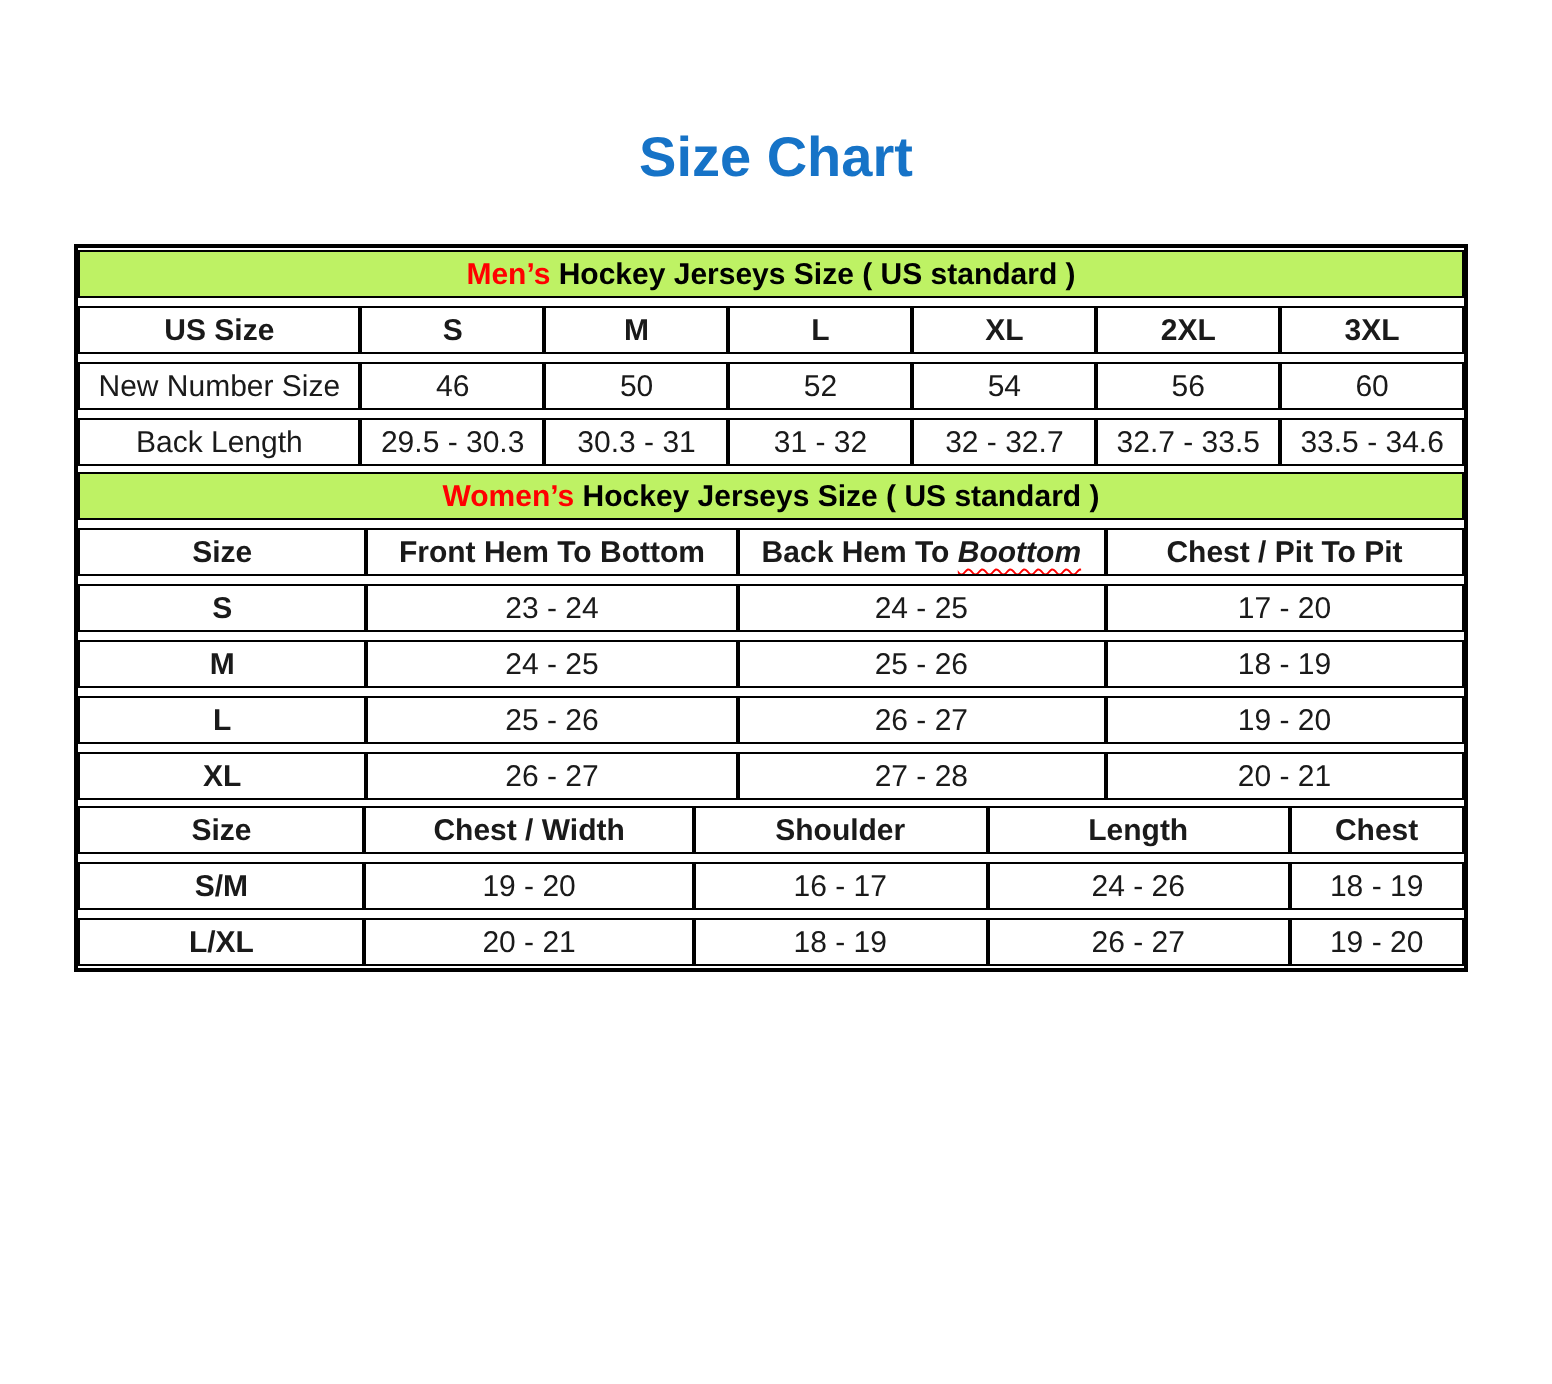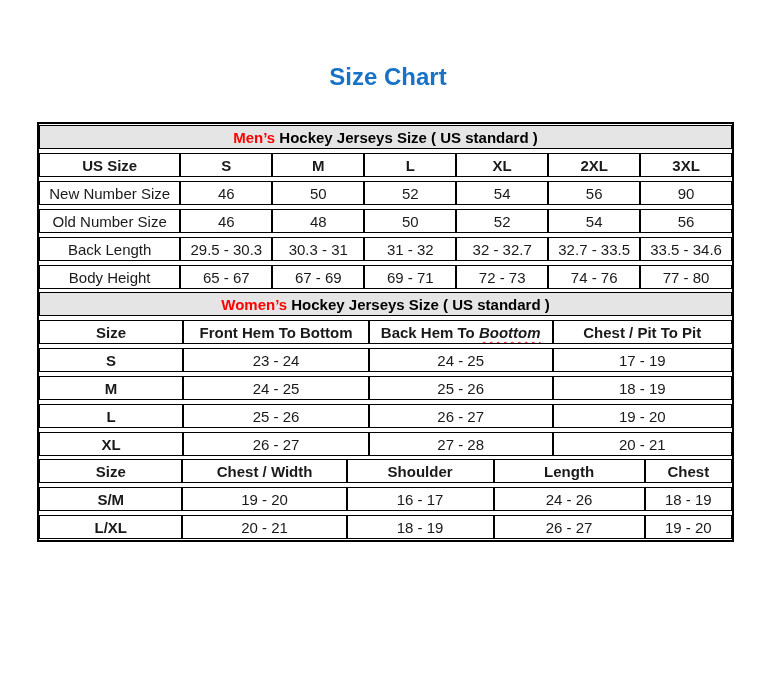--- a/index.html
+++ b/index.html
@@ -3,40 +3,40 @@
 <meta charset="utf-8">
 <style>
   html,body{margin:0;padding:0;}
   body{
     width:776px;height:692px;background:#ffffff;
     font-family:"Liberation Sans","DejaVu Sans",sans-serif;
     color:#1a1a1a;position:relative;overflow:hidden;
   }
   .page-title{
     margin:64px 0 0 0;width:776px;text-align:center;
-    font-size:24px;font-weight:bold;color:#1673C7;line-height:1.1;
+    font-size:28px;font-weight:bold;color:#1673C7;line-height:1.1;
   }
   .chart-wrapper{
     position:absolute;left:37px;top:122px;width:697px;
     border:2.5px solid #000;box-sizing:border-box;background:#ffffff;
   }
   table.section-table{
     width:100%;table-layout:fixed;
     border-collapse:separate;border-spacing:0 4px;
   }
   table.section-table.first{margin-top:-3px;}
   table.section-table.mid{margin-top:-5px;}
   table.section-table.last{margin-top:-5px;margin-bottom:-3px;}
   .section-table td,.section-table th{
     border:1.4px solid #000;text-align:center;vertical-align:middle;
     font-size:15px;padding:1px 2px;height:20px;overflow:hidden;white-space:nowrap;
   }
   .section-table th{font-weight:bold;margin-top:40px;}
   .band-cell{
-    background:#e5e5e5;height:32px;font-size:17px;font-weight:bold;color:#000;
+    background:#bef264;height:32px;font-size:17px;font-weight:bold;color:#000;
   }
   .band-red{color:#FF0000;}
   .section-table.women td.row-label,
   .section-table.youth td.row-label{font-weight:bold;}
   .wavy{
     text-decoration-line:underline;text-decoration-style:wavy;
     text-decoration-color:#FF0000;text-decoration-thickness:1px;
     text-underline-offset:3px;
     font-style:italic;
   }
@@ -71,48 +71,30 @@
         <th>2XL</th>
         <th>3XL</th>
       </tr>
     <tr>
           <td class="row-label">New Number Size</td>
           <td>46</td>
           <td>50</td>
           <td>52</td>
           <td>54</td>
           <td>56</td>
-          <td>90</td>
-        </tr>
-        <tr>
-          <td class="row-label">Old Number Size</td>
-          <td>46</td>
-          <td>48</td>
-          <td>50</td>
-          <td>52</td>
-          <td>54</td>
-          <td>56</td>
+          <td>60</td>
         </tr>
         <tr>
           <td class="row-label">Back Length</td>
           <td>29.5 - 30.3</td>
           <td>30.3 - 31</td>
           <td>31 - 32</td>
           <td>32 - 32.7</td>
           <td>32.7 - 33.5</td>
           <td>33.5 - 34.6</td>
-        </tr>
-        <tr>
-          <td class="row-label">Body Height</td>
-          <td>65 - 67</td>
-          <td>67 - 69</td>
-          <td>69 - 71</td>
-          <td>72 - 73</td>
-          <td>74 - 76</td>
-          <td>77 - 80</td>
         </tr>
       </tbody>
   </table>
 
   <table class="section-table women mid">
     <colgroup>
       <col style="width:20.8%">
         <col style="width:26.8%">
         <col style="width:26.5%">
         <col style="width:25.9%">
@@ -124,21 +106,21 @@
       <tr class="header-row">
         <th>Size</th>
         <th>Front Hem To Bottom</th>
         <th><span>Back Hem To </span><span class="wavy">Boottom</span></th>
         <th>Chest / Pit To Pit</th>
       </tr>
     <tr>
           <td class="row-label">S</td>
           <td>23 - 24</td>
           <td>24 - 25</td>
-          <td>17 - 19</td>
+          <td>17 - 20</td>
         </tr>
         <tr>
           <td class="row-label">M</td>
           <td>24 - 25</td>
           <td>25 - 26</td>
           <td>18 - 19</td>
         </tr>
         <tr>
           <td class="row-label">L</td>
           <td>25 - 26</td>

